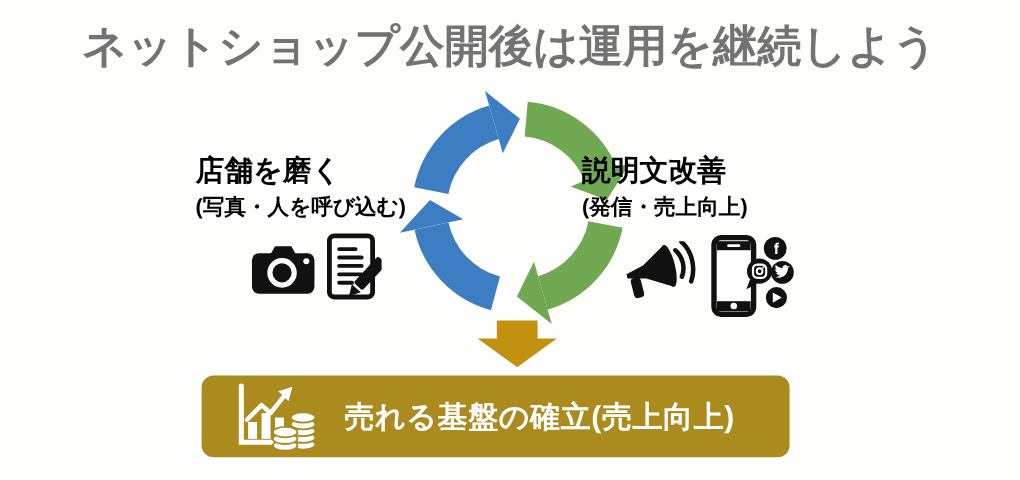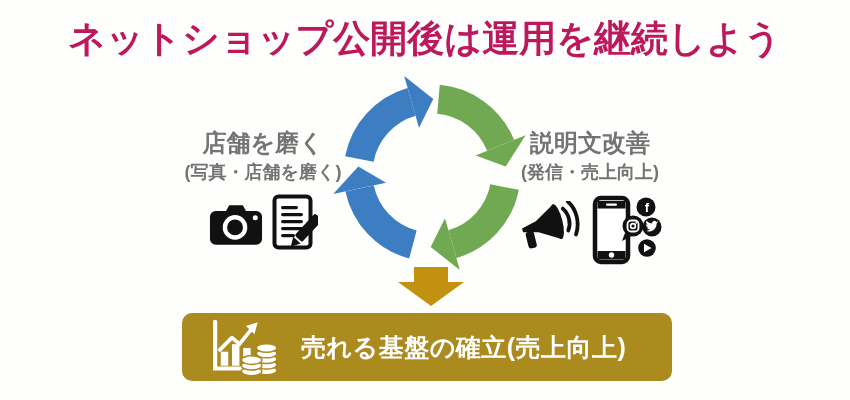--- a/index.html
+++ b/index.html
@@ -1,27 +1,27 @@
 <!DOCTYPE html>
 <html><head>
 <meta charset="utf-8">
 <style>
   html,body{margin:0;padding:0;background:#ffffff;}
   .stage{position:relative;width:850px;height:400px;overflow:hidden;background:#fefefd;
          font-family:"Liberation Sans","DejaVu Sans",sans-serif;}
   .title{position:absolute;top:16px;left:0;width:100%;text-align:center;
-         font-size:37px;line-height:46px;font-weight:900;color:#be185d;letter-spacing:0px;}
+         font-size:37px;line-height:46px;font-weight:900;color:#737373;letter-spacing:0px;}
   .cycle-svg{position:absolute;left:0;top:0;width:850px;height:400px;}
-  .side{position:absolute;text-align:center;color:#737373;}
+  .side{position:absolute;color:#000000;}
   .side-left{left:163px;top:128px;width:200px;}
   .side-right{left:485px;top:128px;width:210px;}
   .heading{font-size:24px;font-weight:800;line-height:30px;}
   .sub{font-size:18px;font-weight:700;line-height:24px;margin-top:2px;}
   .icons-row{display:flex;justify-content:center;align-items:center;gap:9px;margin-top:10px;}
-  .banner{position:absolute;left:182px;top:313px;width:490px;height:68px;border-radius:10px;
+  .banner{position:absolute;left:168px;top:313px;width:490px;height:68px;border-radius:10px;
           display:flex;align-items:center;box-sizing:border-box;padding-left:26px;gap:17px;}
   .banner-label{font-size:25px;font-weight:800;letter-spacing:0.5px;white-space:nowrap;}
 </style>
 </head>
 <body>
 
 <div class="stage">
 
   <div class="title">ネットショップ公開後は運用を継続しよう</div>
 
@@ -40,21 +40,21 @@
     </g>
     <g>
       <path d="M 504.6 187.1 A 74 74 0 0 1 452.4 244.1" fill="none" stroke-width="29" stroke="#70a951"></path>
       <polygon points="459.8,270.1 430.7,247.0 445.0,218.2" fill="#70a951"></polygon>
     </g>
     <polygon points="414,267 448,267 448,282 464,282 431,306 398,282 414,282" fill="#c29110"></polygon>
   </svg>
 
   <div class="side side-left">
     <div class="heading">店舗を磨く</div>
-    <div class="sub">(写真・店舗を磨く)</div>
+    <div class="sub">(写真・人を呼び込む)</div>
     <div class="icons-row">
       <svg width="54" height="43" viewBox="0 0 56 44">
         <path d="M17,9 L21,2 L35,2 L39,9 Z" fill="#111"></path>
         <rect x="1" y="8" width="54" height="35" rx="6" fill="#111"></rect>
         <circle cx="27" cy="25" r="10.5" fill="none" stroke="#fff" stroke-width="4.5"></circle>
         <circle cx="48" cy="15" r="2.6" fill="#fff"></circle>
       </svg>
       <svg width="46" height="60" viewBox="0 0 46 60">
         <rect x="2.5" y="2.5" width="36" height="51" rx="4" fill="#fff" stroke="#111" stroke-width="4"></rect>
         <g fill="#111">

